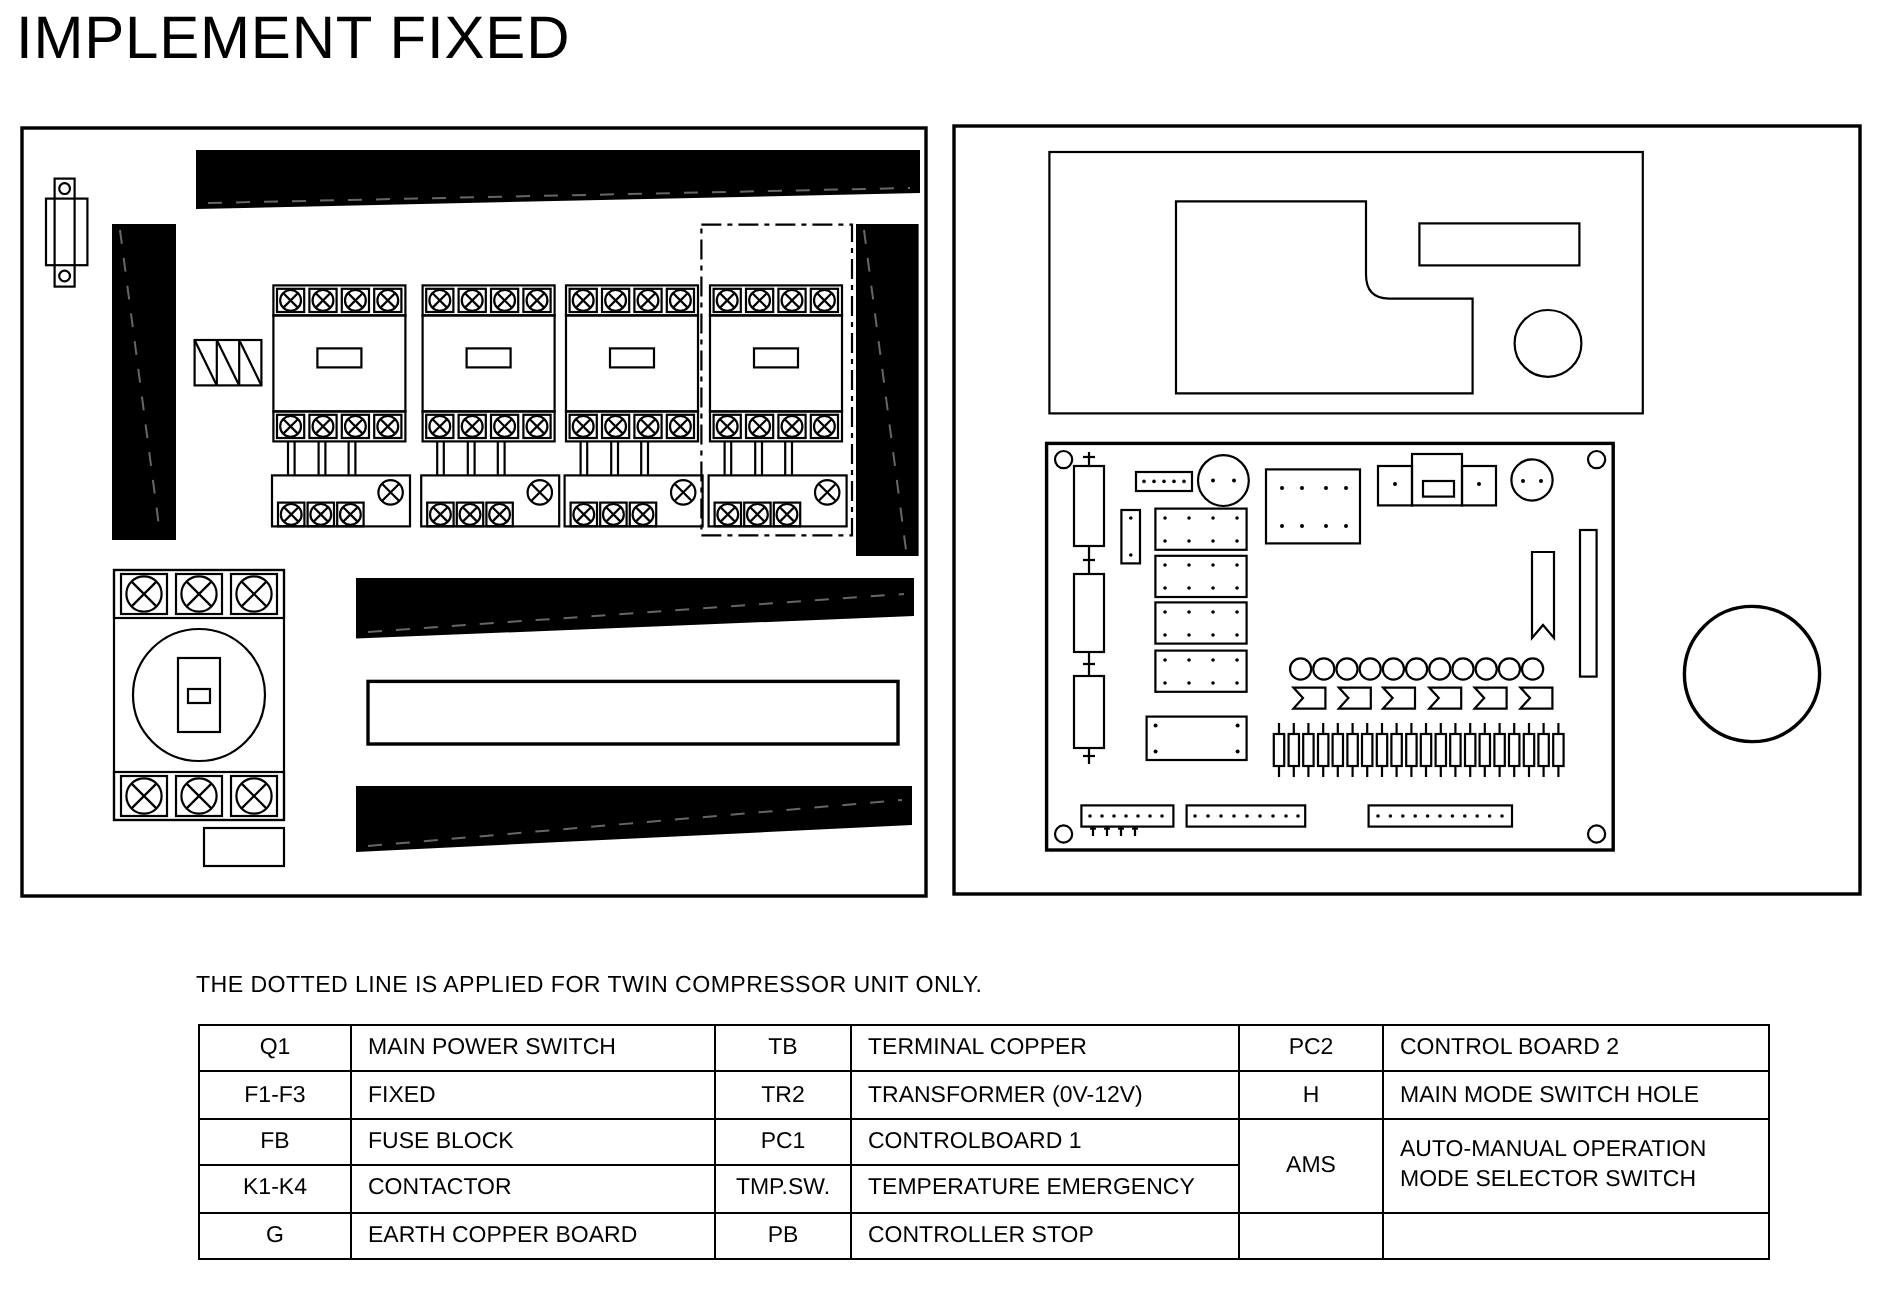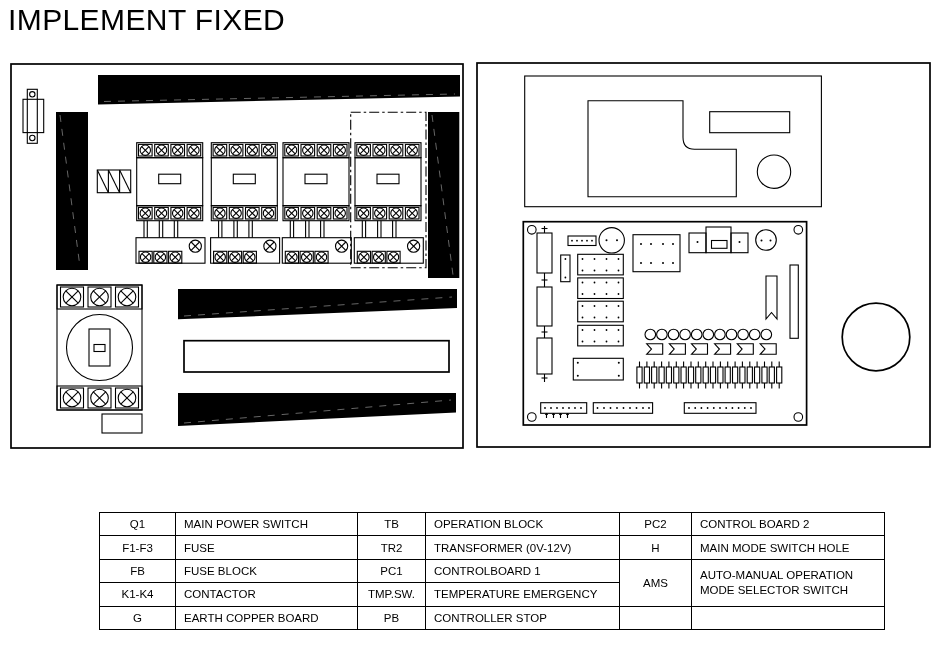--- a/index.html
+++ b/index.html
@@ -377,42 +377,43 @@
             <line class="ln" x1="567.5" y1="413" x2="567.5" y2="418"></line>
               <line class="ln" x1="566" y1="414.3" x2="569" y2="414.3"></line>
           </g>
         </g>
       </g>
 
       <circle class="ln b2" cx="876" cy="337" r="33.8"></circle>
     </g>
   </svg>
 
+  <div class="note">THE DOTTED LINE IS APPLIED FOR TWIN COMPRESSOR UNIT ONLY.</div>
 
   <table class="legend">
     <colgroup>
       <col style="width:76px">
         <col style="width:182px">
         <col style="width:68px">
       <col style="width:194px">
         <col style="width:72px">
         <col style="width:193px">
     </colgroup>
     <tbody>
       <tr>
         <td class="code">Q1</td>
         <td class="desc">MAIN POWER SWITCH</td>
         <td class="code">TB</td>
-        <td class="desc">OPERATION BLOCK</td>
+        <td class="desc">TERMINAL COPPER</td>
         <td class="code">PC2</td>
         <td class="desc">CONTROL BOARD 2</td>
       </tr>
       <tr>
         <td class="code">F1-F3</td>
-        <td class="desc">FUSE</td>
+        <td class="desc">FIXED</td>
         <td class="code">TR2</td>
         <td class="desc">TRANSFORMER (0V-12V)</td>
         <td class="code">H</td>
         <td class="desc">MAIN MODE SWITCH HOLE</td>
       </tr>
       <tr>
         <td class="code">FB</td>
         <td class="desc">FUSE BLOCK</td>
         <td class="code">PC1</td>
         <td class="desc">CONTROLBOARD 1</td>

